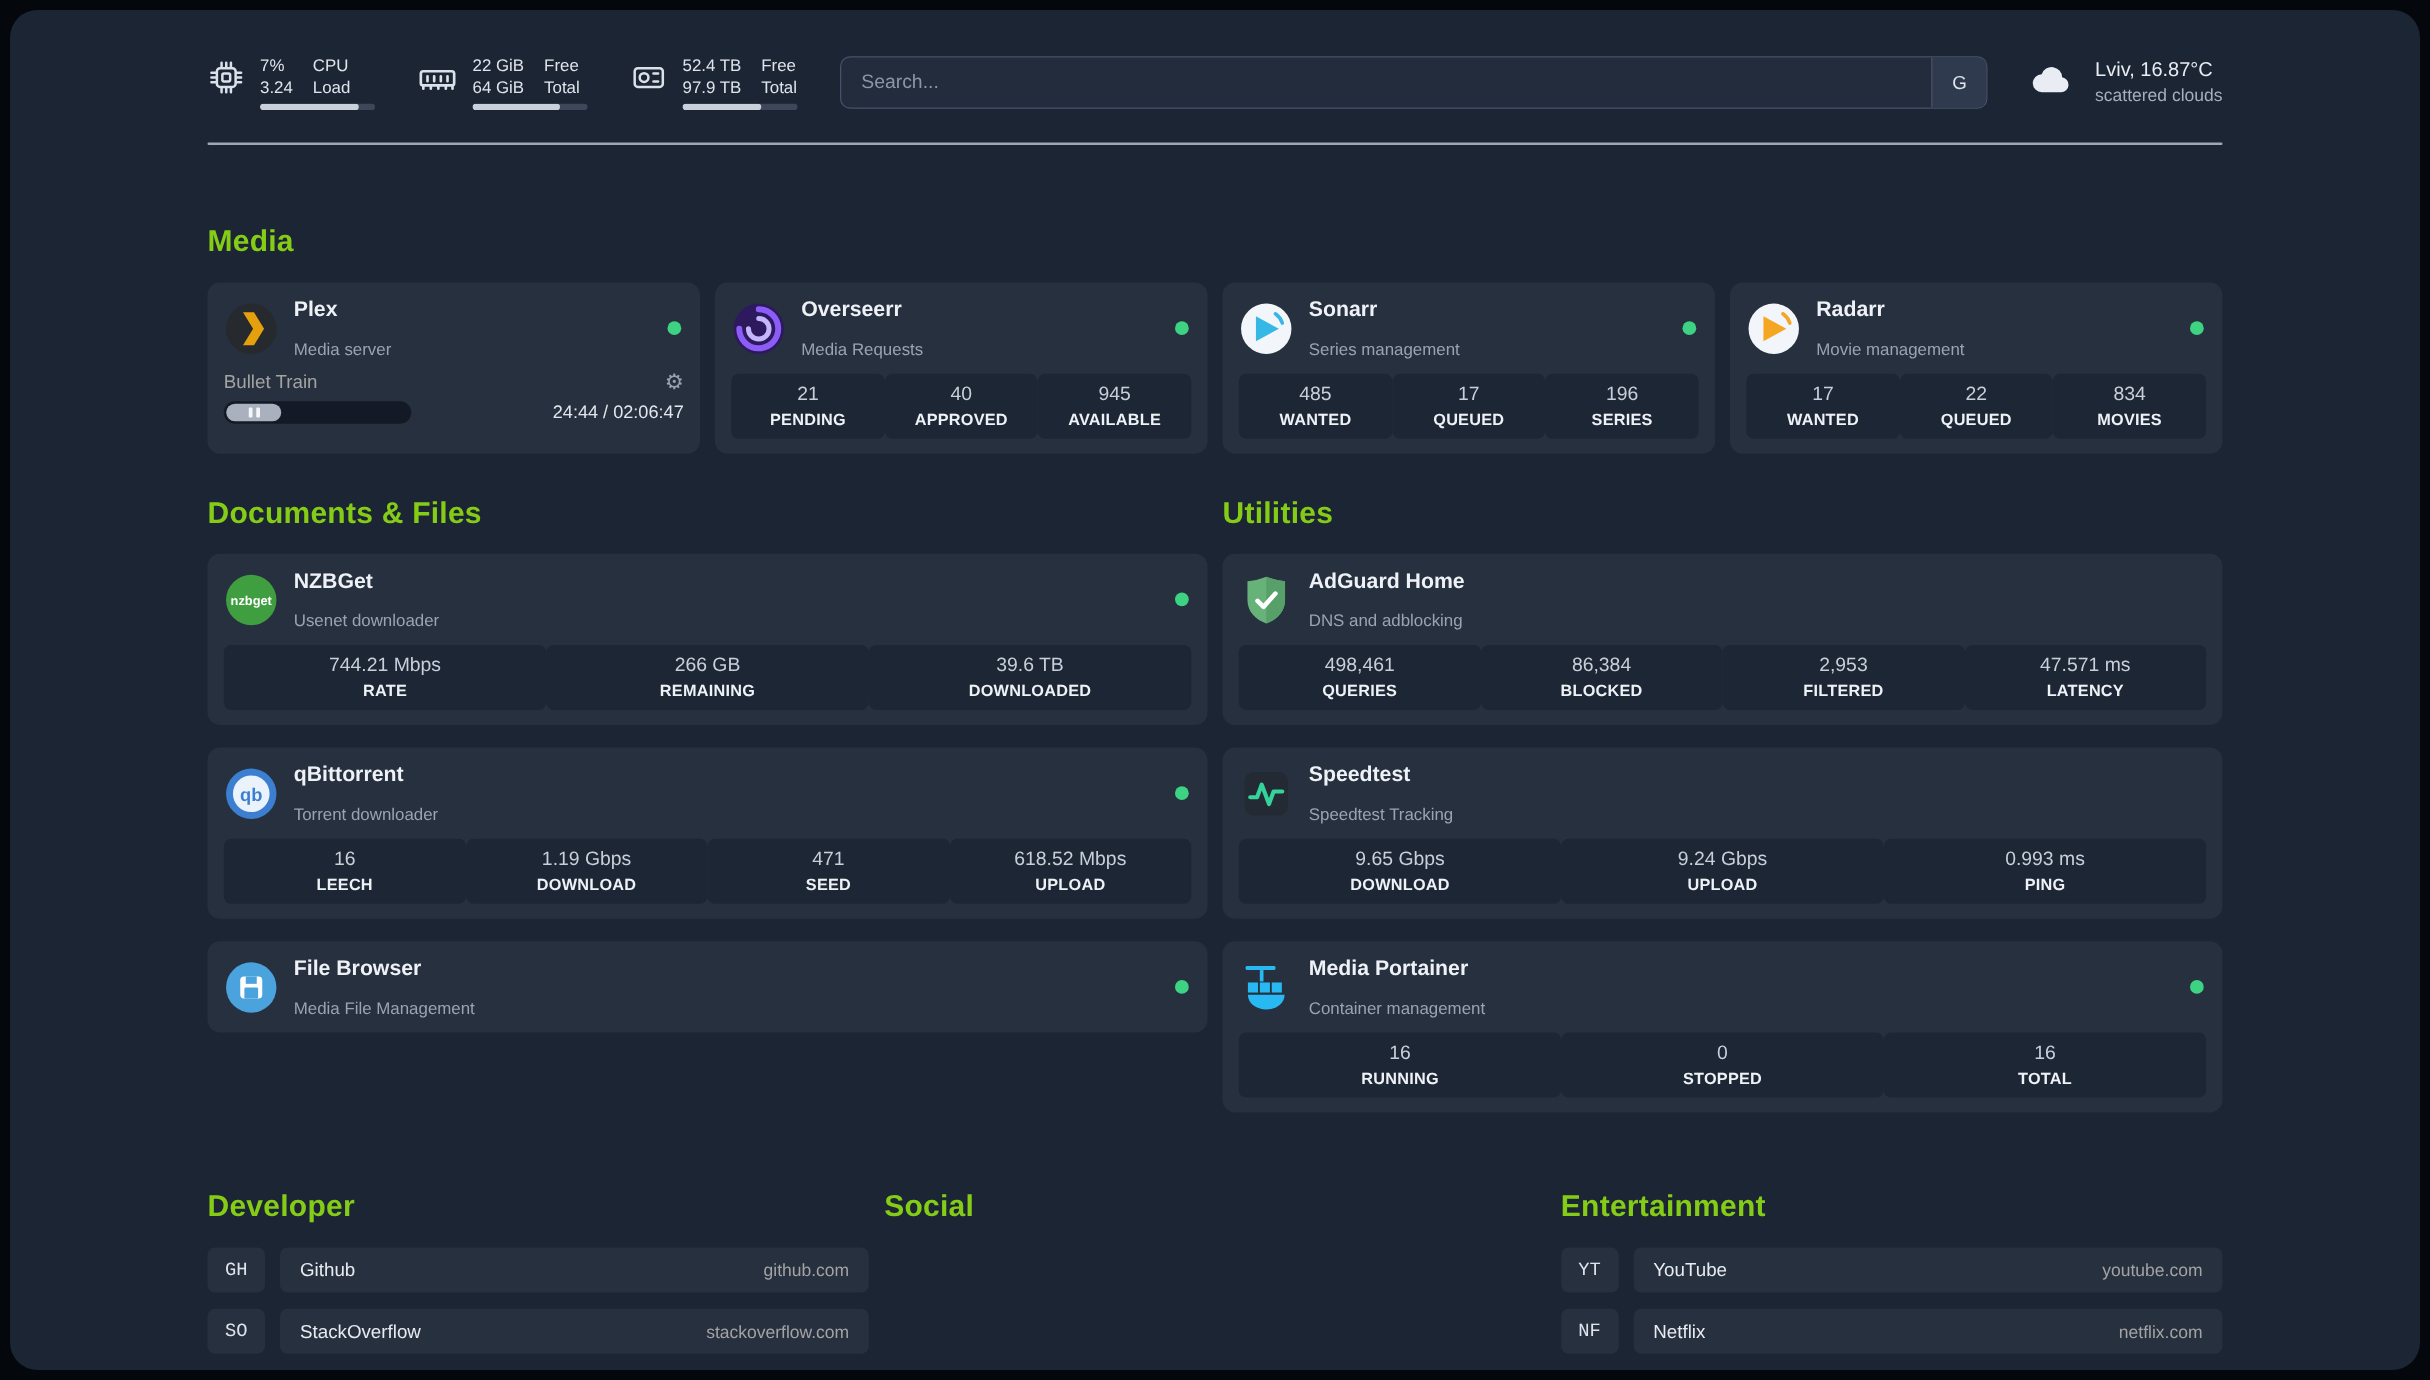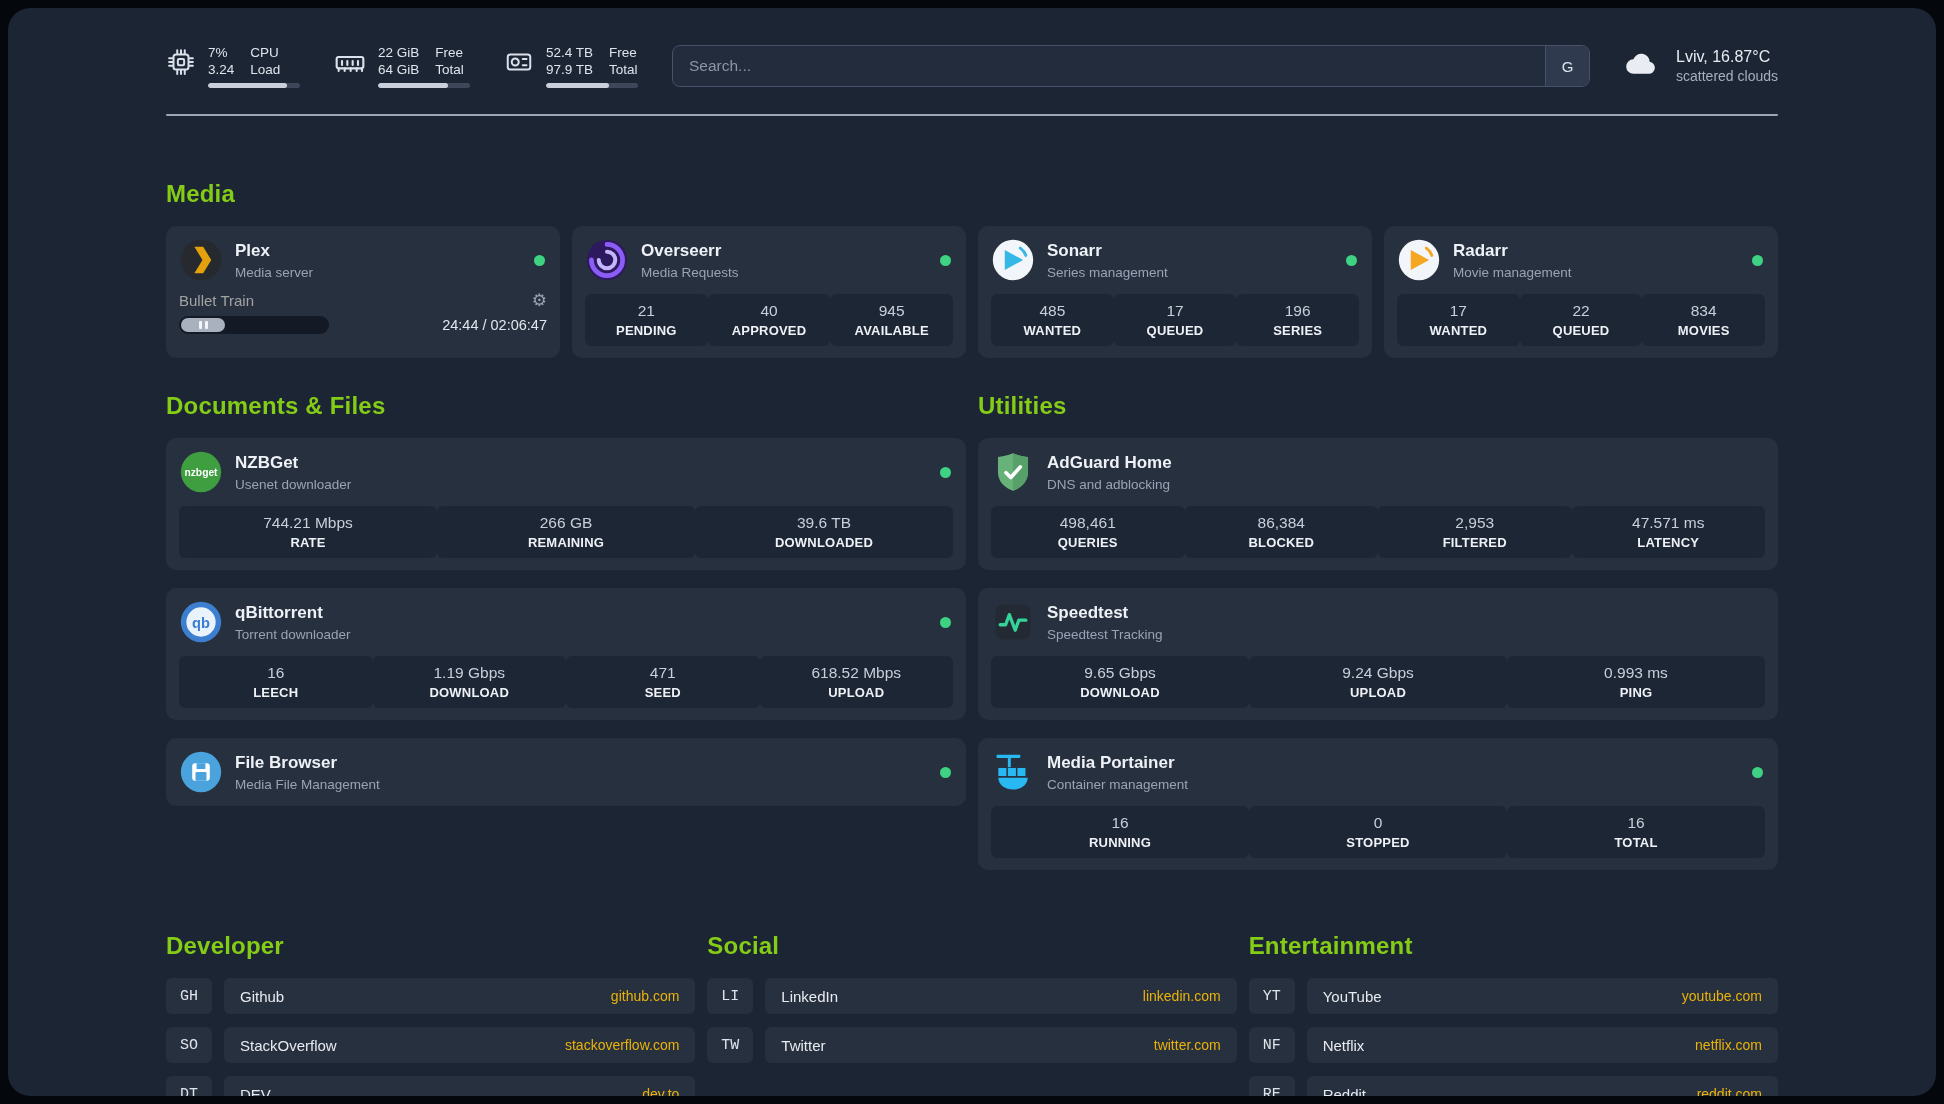--- a/index.html
+++ b/index.html
@@ -29,21 +29,21 @@
   
   .section-title{font-size:24px;font-weight:600;color:#84cc16;letter-spacing:0.2px;}
   .media-title{margin-top:64px;}
   .media-grid{display:grid;grid-template-columns:repeat(4,1fr);gap:12px;margin-top:18px;}
   .card{background:#27303f;border-radius:10px;padding:12px 13px;cursor:pointer;}
   .card-head{display:flex;align-items:center;gap:12px;}
   .svc-icon{width:44px;height:44px;flex:0 0 44px;display:flex;align-items:center;justify-content:center;}
   .svc-icon svg{width:44px;height:44px;}
   .svc-text{flex:1;min-width:0;}
   .svc-name{font-size:17px;font-weight:600;color:#eef1f6;}
-  .svc-sub{font-size:13.5px;color:#9aa3b4;margin-top:4px;}
+  .svc-sub{font-size:13.5px;color:#9aa3b4;margin-top:14px;}
   .dot{width:11px;height:11px;border-radius:50%;background:#3dd383;margin-right:2px;flex:0 0 11px;}
   .stats{display:flex;margin-top:12px;}
   .stat{flex:1;background:#1d2634;border-radius:6px;padding:8px 4px;text-align:center;}
   .stat-value{font-size:15.5px;color:#c8cfda;}
   .stat-label{font-size:13px;font-weight:700;color:#eef1f6;margin-top:3px;letter-spacing:0.2px;}
 
   
   .player{margin-top:10px;}
   .player-top{display:flex;align-items:center;}
   .player-title{font-size:15px;color:#a3a3a3;flex:1;}
@@ -60,21 +60,21 @@
   .col-cards{display:flex;flex-direction:column;gap:18px;}
 
   
   .bookmarks{display:grid;grid-template-columns:repeat(3,1fr);gap:12px;margin-top:62px;}
   .bm-group .section-title{margin-bottom:18px;}
   .bm-list{display:flex;flex-direction:column;gap:13px;}
   .bm-row{display:flex;gap:12px;height:36px;cursor:pointer;}
   .bm-abbr{width:46px;flex:0 0 46px;background:#27303f;border-radius:6px;display:flex;align-items:center;justify-content:center;font-size:15px;color:#dfe4ec;font-family:Liberation Mono, monospace;}
   .bm-bar{flex:1;background:#27303f;border-radius:6px;display:flex;align-items:center;padding:0 16px;}
   .bm-name{font-size:15px;color:#e8ebf1;}
-  .bm-url{margin-left:auto;font-size:14px;color:#eab308;}
+  .bm-url{margin-left:auto;font-size:14px;color:#a3a3a3;}
 </style>
 </head>
 <body>
 
 <div class="screen">
   <div class="content">
 
     <header class="topbar">
 
       <div class="res">
@@ -520,36 +520,20 @@
             <div class="bm-bar">
               <span class="bm-name">DEV</span>
               <span class="bm-url">dev.to</span>
             </div>
           </div>
         </div>
       </div>
 
       <div class="bm-group">
         <h2 class="section-title">Social</h2>
-        <div class="bm-list">
-          <div class="bm-row">
-            <span class="bm-abbr">LI</span>
-            <div class="bm-bar">
-              <span class="bm-name">LinkedIn</span>
-              <span class="bm-url">linkedin.com</span>
-            </div>
-          </div>
-          <div class="bm-row">
-            <span class="bm-abbr">TW</span>
-            <div class="bm-bar">
-              <span class="bm-name">Twitter</span>
-              <span class="bm-url">twitter.com</span>
-            </div>
-          </div>
-        </div>
       </div>
 
       <div class="bm-group">
         <h2 class="section-title">Entertainment</h2>
         <div class="bm-list">
           <div class="bm-row">
             <span class="bm-abbr">YT</span>
             <div class="bm-bar">
               <span class="bm-name">YouTube</span>
               <span class="bm-url">youtube.com</span>

